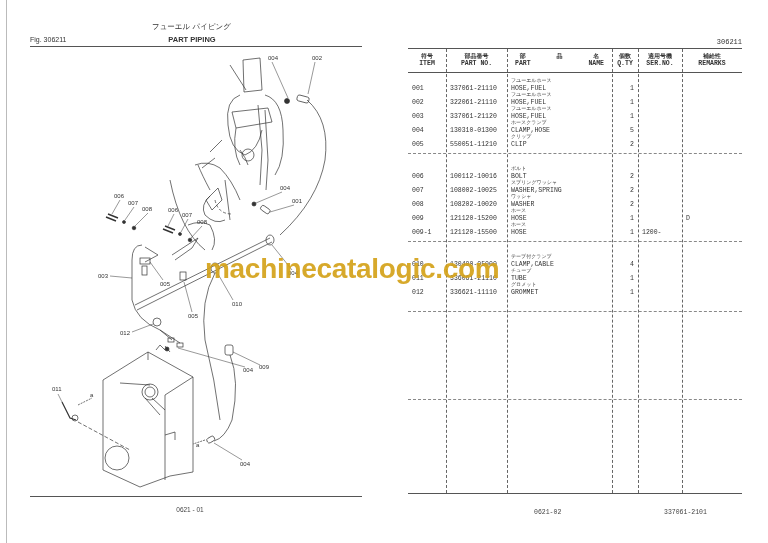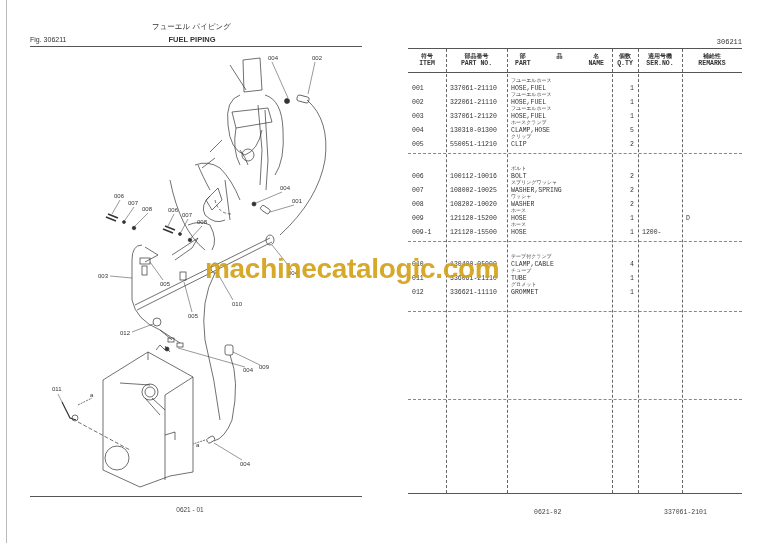--- a/index.html
+++ b/index.html
@@ -41,21 +41,21 @@
   .callout { font-family: "Liberation Sans", sans-serif; font-size: 6px; fill: #333; }
 </style>
 </head>
 <body>
 
 <div class="left-border"></div>
 
 <div class="left-page">
   <div class="fig-label">Fig. 306211</div>
   <div class="title-jp">フューエル パイピング</div>
-  <div class="title-en">FUEL PIPING</div>
+  <div class="title-en">PART PIPING</div>
   <div class="left-top-rule"></div>
 
   <svg class="diagram" width="334" height="448" viewBox="30 48 334 448" xmlns="http://www.w3.org/2000/svg" fill="none" stroke="#333" stroke-width="0.7">
 
     <g>
       <path d="M243 60 L260 58 L262 90 L244 92 Z"></path>
       <path d="M230 65 L246 90"></path>
       <path d="M240 95 Q225 100 228 125 Q230 150 245 155 Q258 150 262 130"></path>
       <path d="M265 95 Q282 100 283 130 Q285 160 275 175"></path>
       <path d="M232 112 L268 108 L272 122 L236 128 Z"></path>

